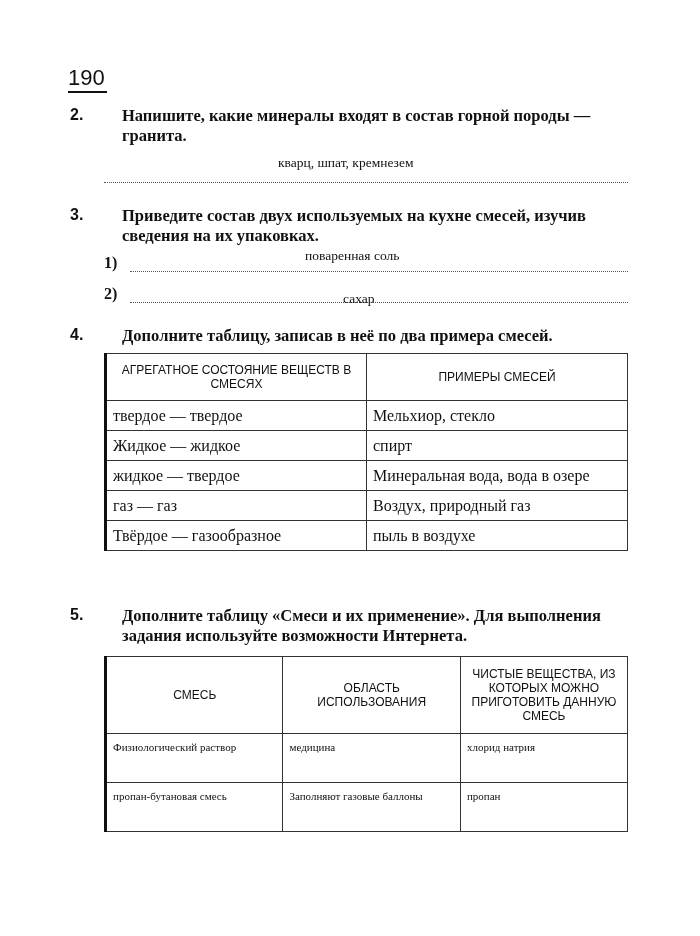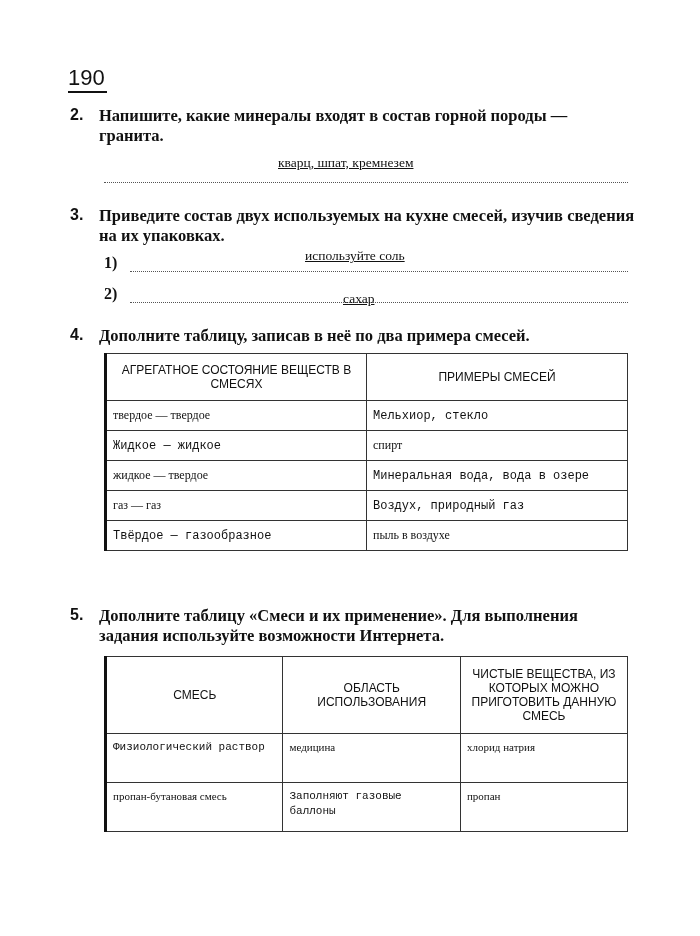--- a/index.html
+++ b/index.html
@@ -1,35 +1,35 @@
 <!DOCTYPE html>
 <html><head>
 <meta charset="utf-8">
 <style>
   html, body { margin: 0; padding: 0; background: #fff; }
   body { width: 700px; height: 936px; position: relative; overflow: hidden; color: #111; }
   .serif { font-family: "Liberation Serif", "DejaVu Serif", serif; }
   .sans { font-family: "Liberation Sans", "DejaVu Sans", sans-serif; }
-  .hand { font-family: Liberation Mono, monospace; }
+  .hand { font-family: Liberation Serif, serif; }
 
   .page-number { position: absolute; left: 68px; top: 66px; font-size: 22px; border-bottom: 2px solid #111; padding: 0 2px 1px 0; line-height: 24px; }
 
   .task { position: absolute; left: 70px; width: 565px; }
   .task-num { position: absolute; left: 0; top: 0; font-weight: bold; font-size: 16px; }
-  .task-text { margin-left: 29px; font-weight: bold; font-size: 16.5px; line-height: 20px; }
+  .task-text { margin-left: 52px; font-weight: bold; font-size: 16.5px; line-height: 20px; }
 
   .answer-line { position: absolute; border-bottom: 1px dotted #555; height: 20px; }
-  .answer-text { position: absolute; font-size: 13.5px; text-decoration: underline; }
+  .answer-text { position: absolute; font-size: 13.5px; }
   .line-label { position: absolute; font-weight: bold; font-size: 16px; }
 
   table { position: absolute; border-collapse: collapse; }
   td, th { border: 1.5px solid #333; padding: 0 6px; text-align: left; vertical-align: middle; font-weight: normal; }
   .t4 { left: 104px; top: 353px; width: 524px; border-left: 3px solid #111; padding-left: 47px; }
   .t4 th { font-family: "Liberation Sans", sans-serif; font-size: 12px; text-align: center; height: 46px; line-height: 14px; }
-  .t4 td { height: 29px; font-size: 12px; }
+  .t4 td { height: 29px; font-size: 16px; }
   .t5 { left: 104px; top: 656px; width: 524px; border-left: 3px solid #111; }
   .t5 th { font-family: "Liberation Sans", sans-serif; font-size: 12px; text-align: center; height: 76px; line-height: 14px; }
   .t5 td { height: 42px; font-size: 11px; vertical-align: top; padding-top: 6px; line-height: 15px; }
 </style>
 </head>
 <body>
 
 <div class="page-number sans">190</div>
 
 <div class="task serif" style="top:106px;">
@@ -38,21 +38,21 @@
 </div>
 <div class="answer-line" style="left:104px; top:162px; width:524px;"></div>
 <div class="answer-text serif" style="left:278px; top:155px;">кварц, шпат, кремнезем</div>
 
 <div class="task serif" style="top:206px;">
   <span class="task-num sans">3.</span>
   <div class="task-text">Приведите состав двух используемых на кухне смесей, изучив сведения на их упаковках.</div>
 </div>
 <div class="line-label serif" style="left:104px; top:254px;">1)</div>
 <div class="answer-line" style="left:130px; top:251px; width:498px;"></div>
-<div class="answer-text serif" style="left:305px; top:248px;">используйте соль</div>
+<div class="answer-text serif" style="left:305px; top:248px;">поваренная соль</div>
 <div class="line-label serif" style="left:104px; top:285px;">2)</div>
 <div class="answer-line" style="left:130px; top:282px; width:498px;"></div>
 <div class="answer-text serif" style="left:343px; top:291px;">сахар</div>
 
 <div class="task serif" style="top:326px;">
   <span class="task-num sans">4.</span>
   <div class="task-text">Дополните таблицу, записав в неё по два примера смесей.</div>
 </div>
 <table class="t4">
   <tbody>

